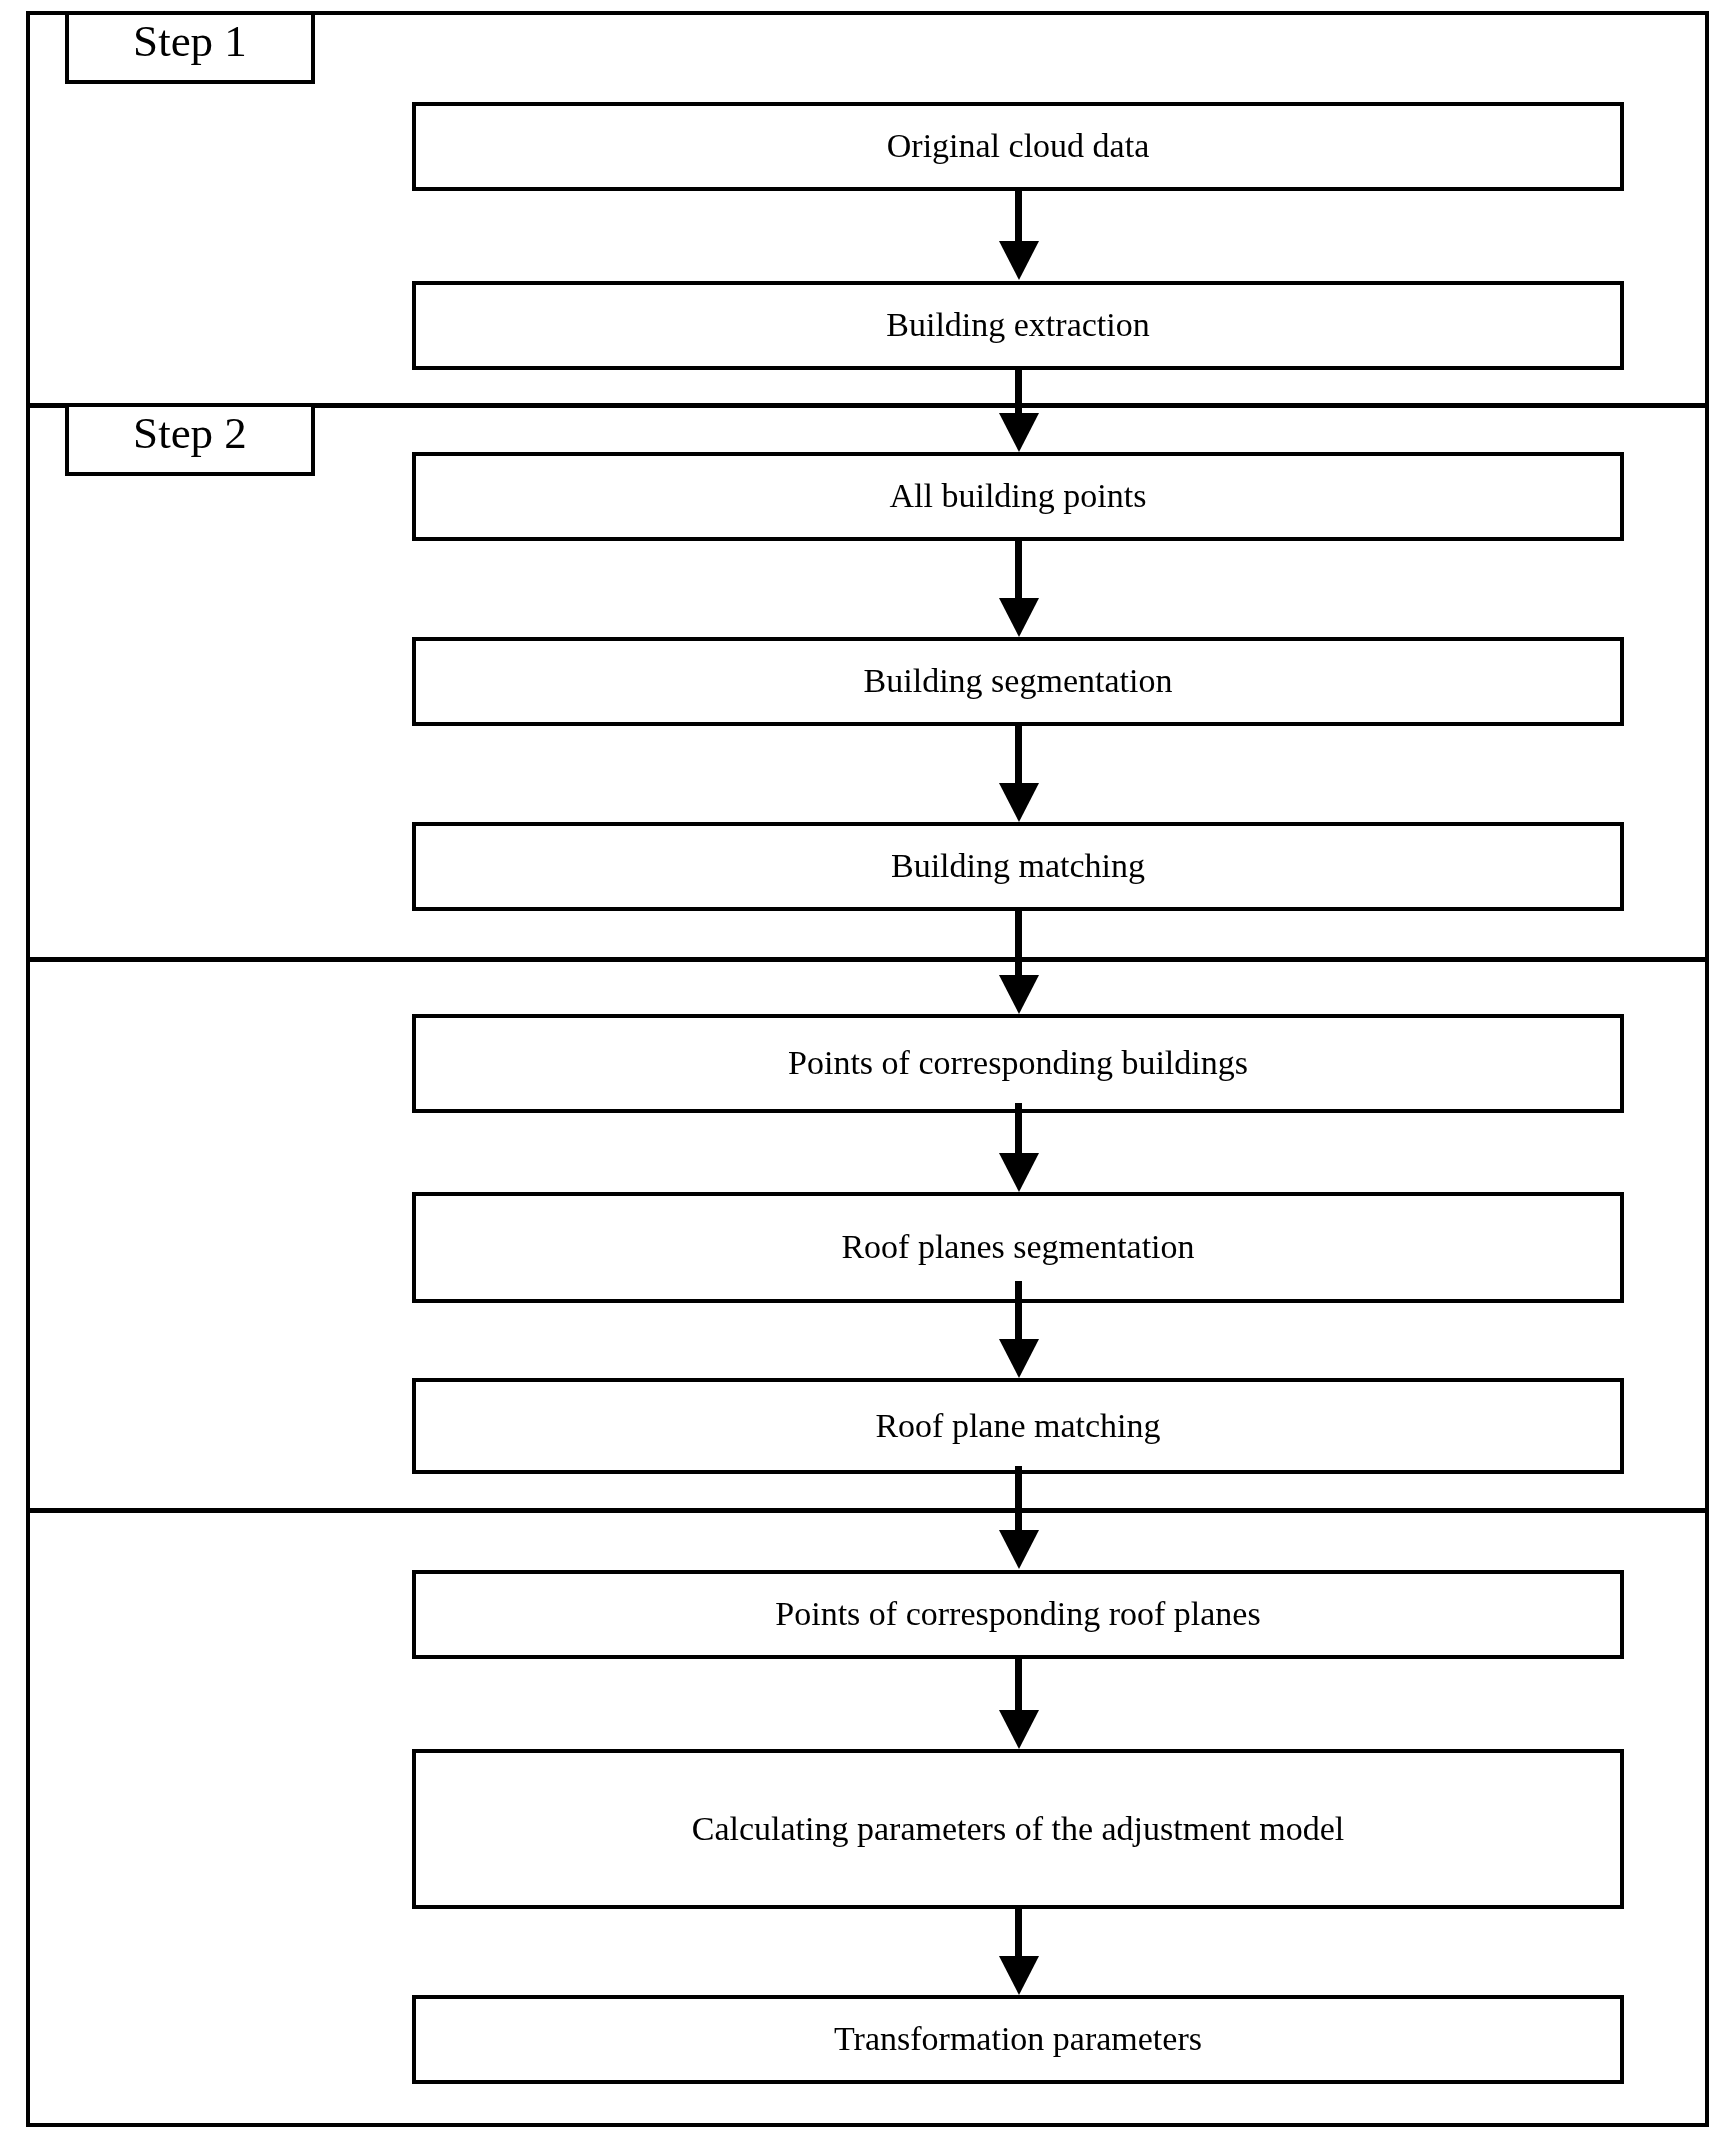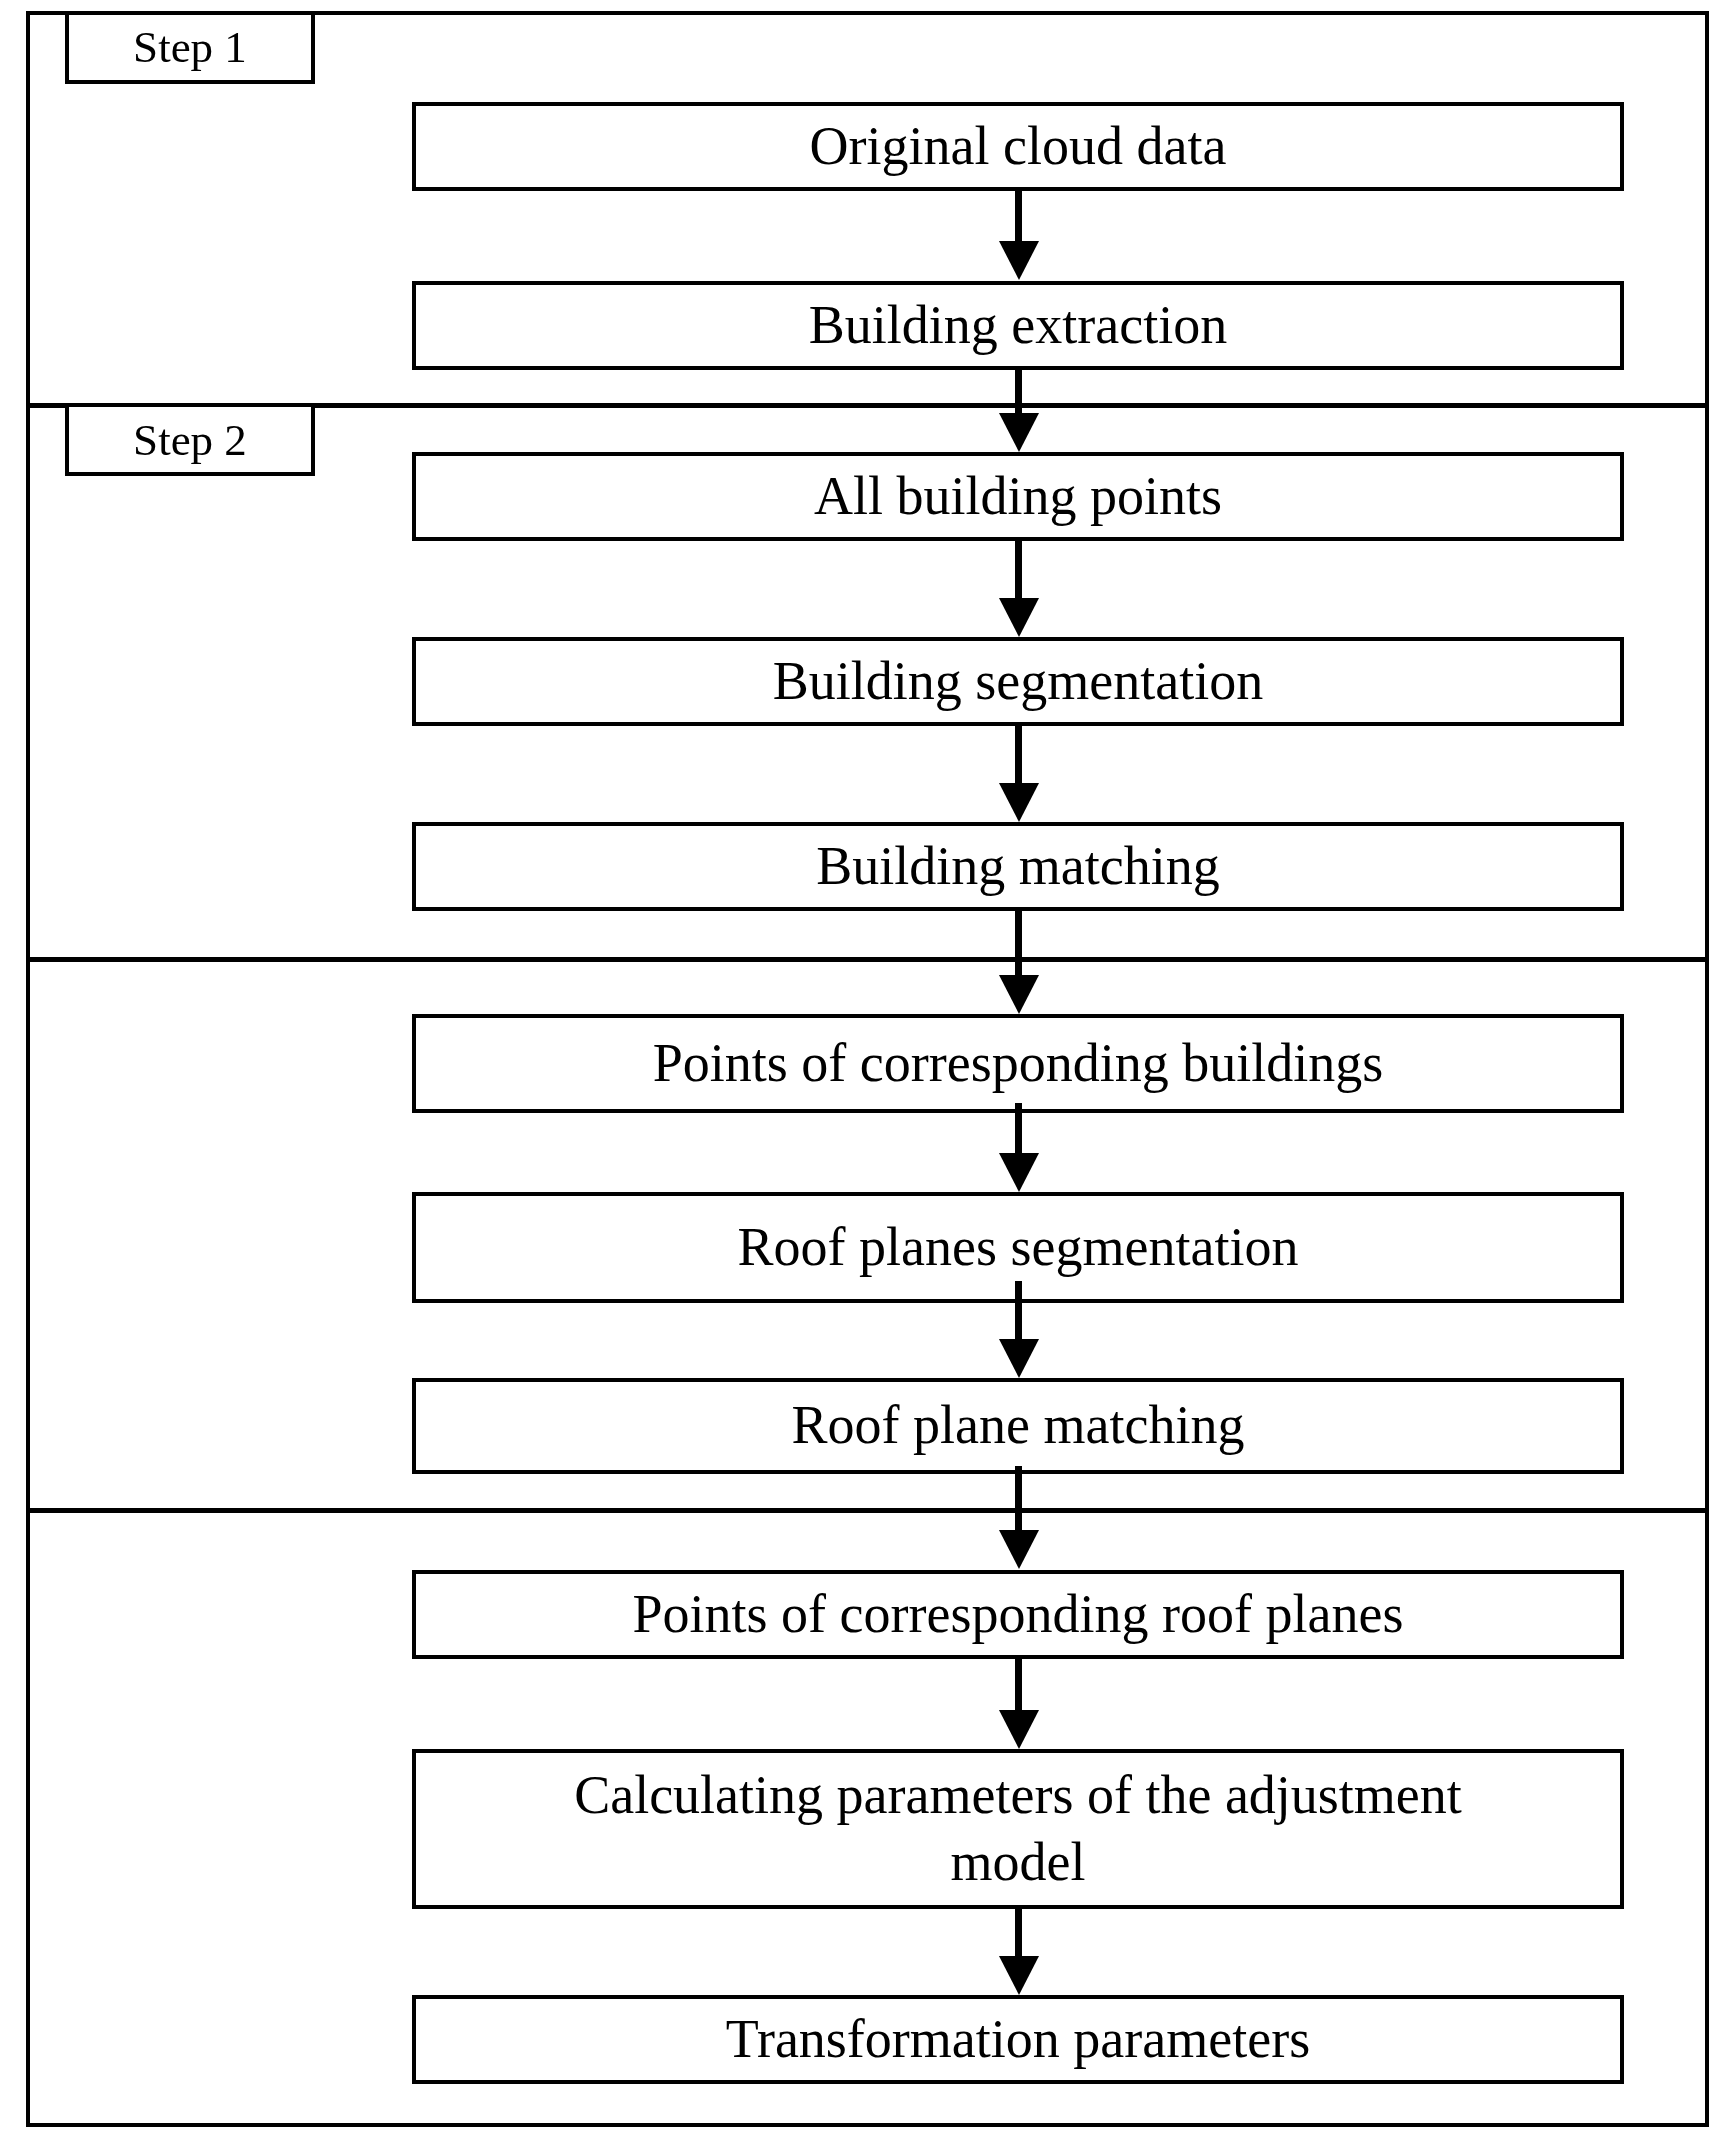--- a/index.html
+++ b/index.html
@@ -35,37 +35,37 @@
   }
   .step-label {
     position: absolute;
     left: 35px;
     width: 250px;
     height: 73px;
     border: 4.7px solid #000000;
     box-sizing: border-box;
     background: #ffffff;
     display: flex;
-    align-items: center;
+    align-items: flex-start;
     justify-content: center;
     font-size: 45px;
     z-index: 2;
   }
   .fbox {
     position: absolute;
     left: 382px;
     width: 1212px;
     border: 4.7px solid #000000;
     box-sizing: border-box;
     background: #ffffff;
     display: flex;
     align-items: center;
     justify-content: center;
     text-align: center;
-    font-size: 54px;
+    font-size: 34px;
     line-height: 1.25;
     z-index: 2;
   }
   .fbox .txt {
     display: inline-block;
   }
   .fbox .txt.narrow {
     max-width: 932px;
   }
   .arrow {

